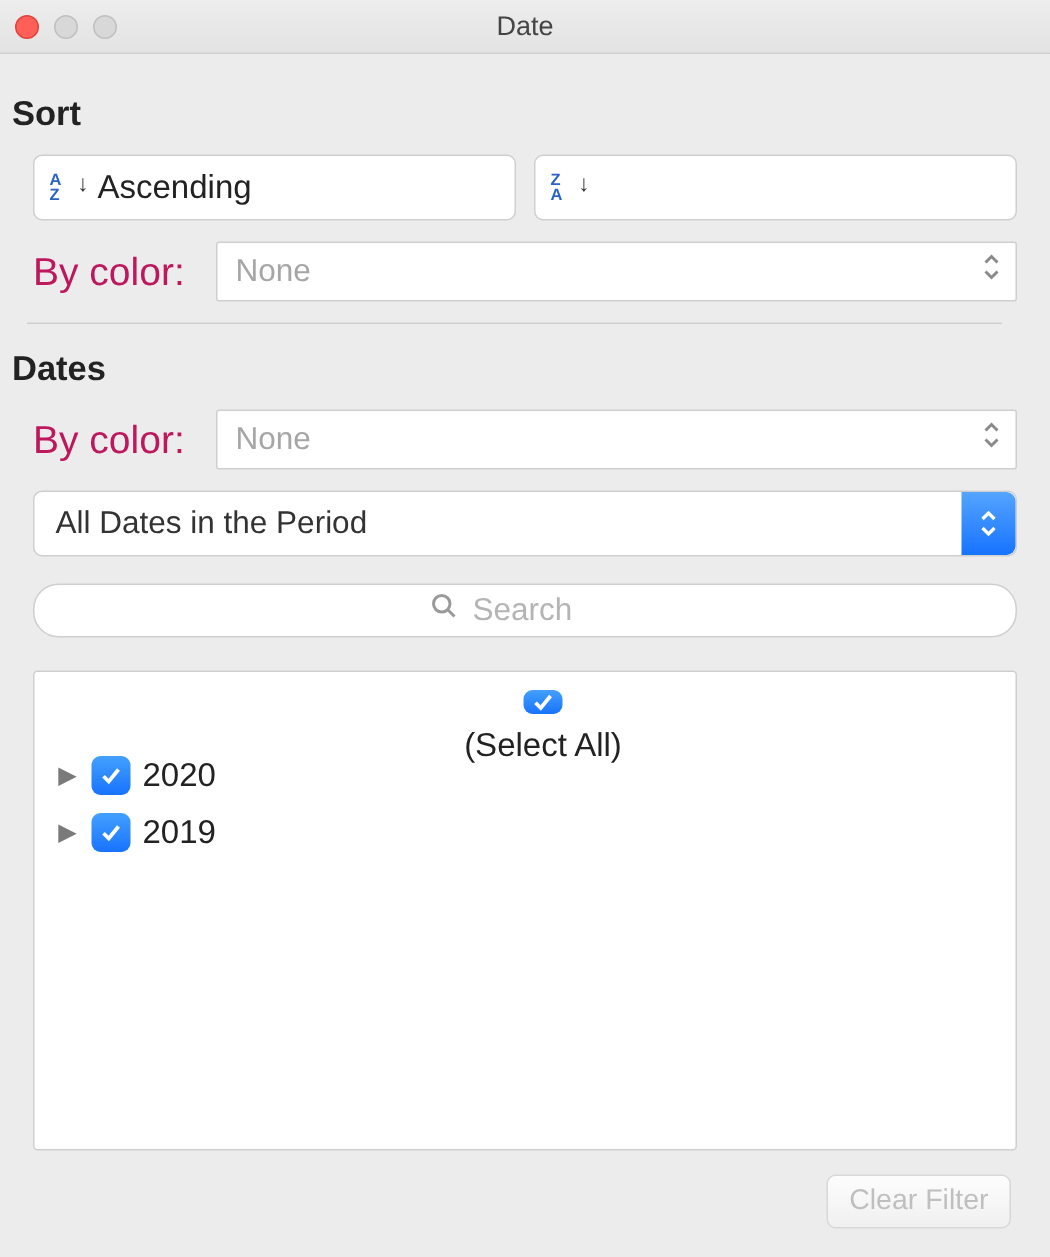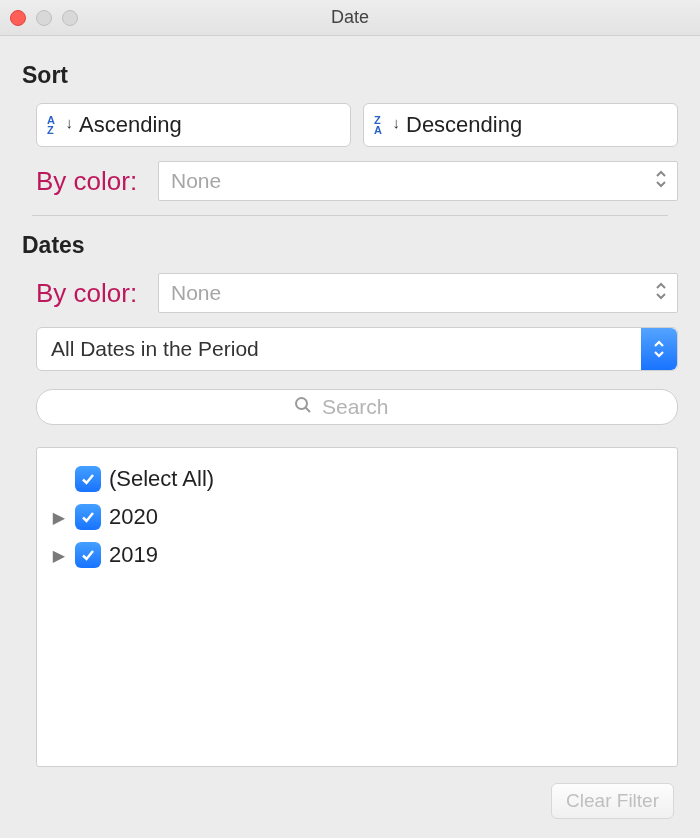--- a/index.html
+++ b/index.html
@@ -23,21 +23,21 @@
   .tl-buttons { display:flex; gap:10px; }
   .tl-btn { width:16px; height:16px; border-radius:50%; }
   .tl-close { background:#ff5f57; border:1px solid #e0443e; }
   .tl-min   { background:#d8d8d8; border:1px solid #c0c0c0; }
   .tl-max   { background:#d8d8d8; border:1px solid #c0c0c0; }
   .tl-title {
     position:absolute; left:0; right:0; text-align:center;
     font-size:18px; color:#444;
     pointer-events:none;
   }
-  .content { padding:18px 22px 0 22px; }
+  .content { padding:18px 22px 0 8px; }
   .section-label { font-weight:700; font-size:23px; margin:8px 0 14px 0; }
   .row { display:flex; align-items:center; gap:12px; margin-bottom:14px; }
   .sort-btn {
     flex:1;
     height:44px;
     background:#ffffff;
     border:1px solid #cfcfcf;
     border-radius:6px;
     display:flex; align-items:center;
     padding:0 10px;
@@ -184,21 +184,20 @@
           <span class="arrow">↓</span>
       </span>
       <span>Ascending</span>
     </div>
     <div class="sort-btn">
       <span class="sort-icon">
         <span>Z</span>
           <span>A</span>
           <span class="arrow">↓</span>
       </span>
-      <span>Descending</span>
     </div>
   </div>
 
   <div class="row" style="padding-left:14px;">
     <div class="field-label">By color:</div>
     <div class="select chev-grey">
       <span>None</span>
       <span class="chev">
         <svg width="12" height="18" viewBox="0 0 12 18" fill="none" stroke-width="2">
           <polyline points="2,6 6,2 10,6"></polyline>
@@ -241,21 +240,21 @@
     <span>
       <svg width="18" height="18" viewBox="0 0 18 18" fill="none" stroke-width="2">
         <circle cx="7.5" cy="7.5" r="5.5"></circle>
           <line x1="11.5" y1="11.5" x2="16" y2="16"></line>
       </svg>
     </span>
     <input type="text" placeholder="Search" style="">
   </div>
 
   <div class="list-box" style="margin-left:14px;">
-    <div class="list-row" style="padding-left:24px;">
+    <div class="list-row" style="padding-left:24px;flex-direction:column;">
       <span class="checkbox">
         <svg width="16" height="16" viewBox="0 0 16 16" fill="none" stroke-width="2.5">
             <polyline points="3,8.5 6.5,12 13,4"></polyline>
           </svg>
       </span>
       <span>(Select All)</span>
     </div>
     <div class="list-row">
       <span class="disclosure">▶</span>
       <span class="checkbox">

